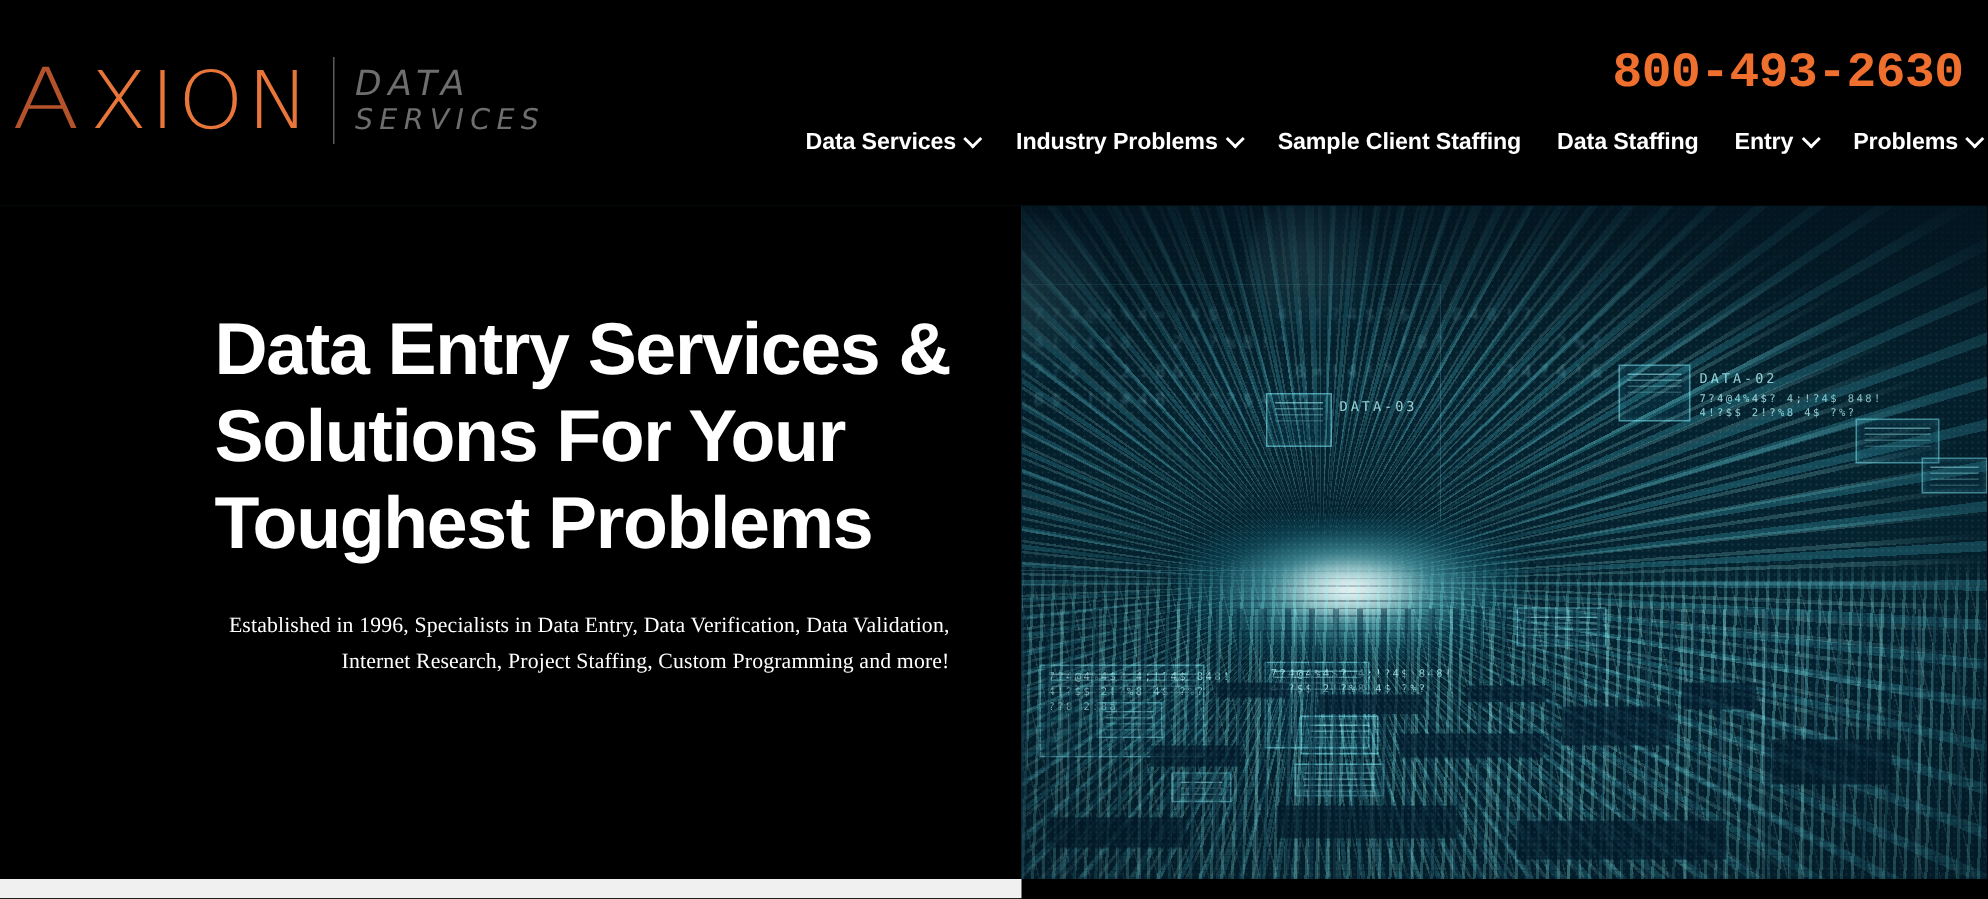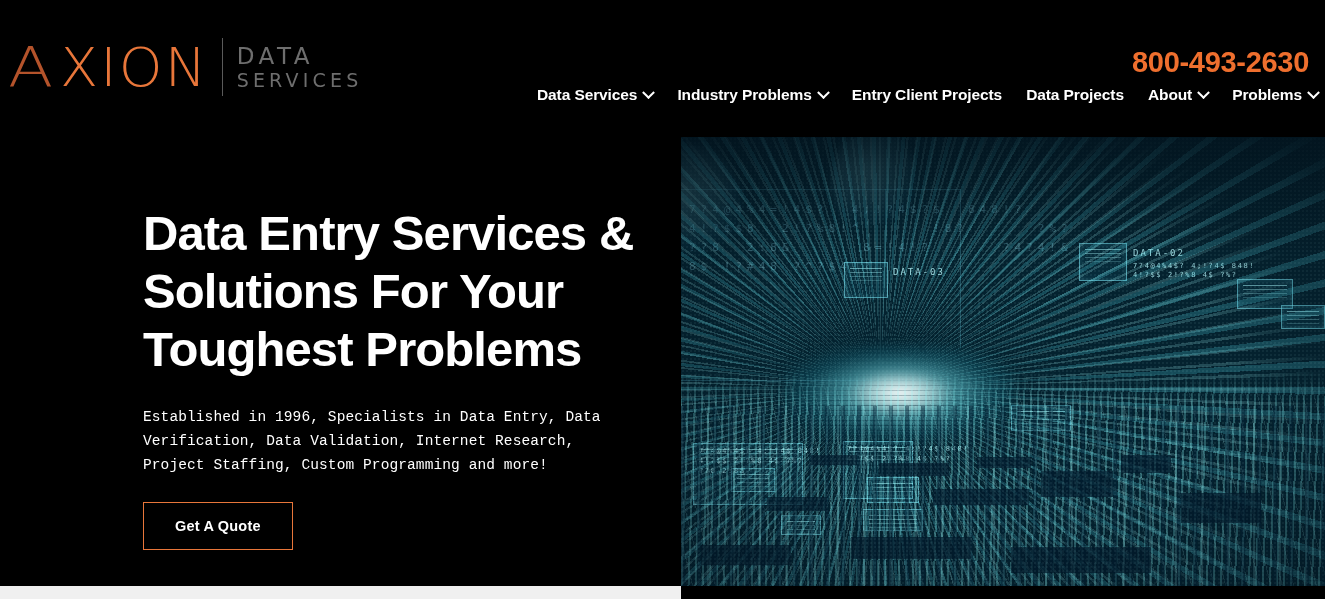--- a/index.html
+++ b/index.html
@@ -78,46 +78,46 @@
     align-self: center;
   }
 
   .logo-sub {
     display: flex;
     flex-direction: column;
     justify-content: flex-start;
     color: #6e6e6e;
     line-height: 1.12;
     padding-top: 2px;
+    font-style: italic;
   }
   .logo-sub .l1 {
     font-family: "DejaVu Sans", sans-serif;
     font-size: 23px;
     letter-spacing: 4.5px;
     font-weight: 400;
   }
   .logo-sub .l2 {
     font-family: "DejaVu Sans", sans-serif;
     font-size: 19px;
     letter-spacing: 4.2px;
     font-weight: 400;
   }
 
   .phone {
     position: absolute;
     right: 16px;
     top: 30px;
     color: #ef6f2e;
-    font-family: Liberation Sans, sans-serif;
-    font-size: 29px;
+    font-family: Liberation Mono, monospace;
+    font-size: 33px;
     font-weight: 700;
     letter-spacing: -0.3px;
     text-decoration: none;
     white-space: nowrap;
-    margin-top: 16px;
   }
 
   .nav {
     position: absolute;
     left: 537px;
     top: 80px;
     display: flex;
     align-items: center;
     gap: 24px;
     height: 30px;
@@ -174,26 +174,27 @@
     font-family: "Liberation Sans", sans-serif;
     font-size: 49px;
     font-weight: 700;
     line-height: 58px;
     letter-spacing: -0.9px;
   }
 
   .hero-sub {
     margin-top: 27px;
     color: #ffffff;
-    font-family: Liberation Mono, monospace;
+    font-family: Liberation Serif, serif;
     font-size: 14.5px;
     font-weight: 400;
     line-height: 24px;
     letter-spacing: 0.1px;
     max-width: 490px;
+    text-align: right;
   }
 
   .cta {
     display: inline-block;
     margin-top: 25px;
     padding: 15px 31px;
     border: 1.5px solid #e8763a;
     background: transparent;
     color: #ffffff;
     font-family: "Liberation Sans", sans-serif;
@@ -385,43 +386,42 @@
     <nav class="nav">
       <a class="nav-item" href="#">
         <span>Data Services</span>
         <span class="chev"></span>
       </a>
       <a class="nav-item" href="#">
         <span>Industry Problems</span>
         <span class="chev"></span>
       </a>
       <a class="nav-item" href="#">
-        <span>Entry Client Projects</span>
-      </a>
-      <a class="nav-item" href="#">
-        <span>Data Projects</span>
-      </a>
-      <a class="nav-item" href="#">
-        <span>About</span>
+        <span>Sample Client Staffing</span>
+      </a>
+      <a class="nav-item" href="#">
+        <span>Data Staffing</span>
+      </a>
+      <a class="nav-item" href="#">
+        <span>Entry</span>
         <span class="chev"></span>
       </a>
       <a class="nav-item" href="#">
         <span>Problems</span>
         <span class="chev"></span>
       </a>
     </nav>
   </div>
 
   <div class="hero">
 
     <div class="hero-left">
       <div class="hero-copy">
         <h1 class="hero-title">Data Entry Services &amp; Solutions For Your Toughest Problems</h1>
         <p class="hero-sub">Established in 1996, Specialists in Data Entry, Data Verification, Data Validation, Internet Research, Project Staffing, Custom Programming and more!</p>
-        <a class="cta" href="#">Get A Quote</a>
       </div>
     </div>
 
     <div class="hero-image">
       <div class="hi-layer hi-bg"></div>
 
       <div class="ghost-text" style="left:8px; top:63px;">7?4@4%4=!4$?  4;!?4$?$  848!?</div>
       <div class="ghost-text" style="left:8px; top:82px;">4!?$$8  2!?%8!^      !8?      ?%?</div>
       <div class="ghost-text" style="left:8px; top:101px;">??8  2:8&amp;      8=!4!?      ?4?4!&amp;</div>
       <div class="ghost-text" style="left:8px; top:120px;">8$ !?#48 ?^?$4!?</div>

